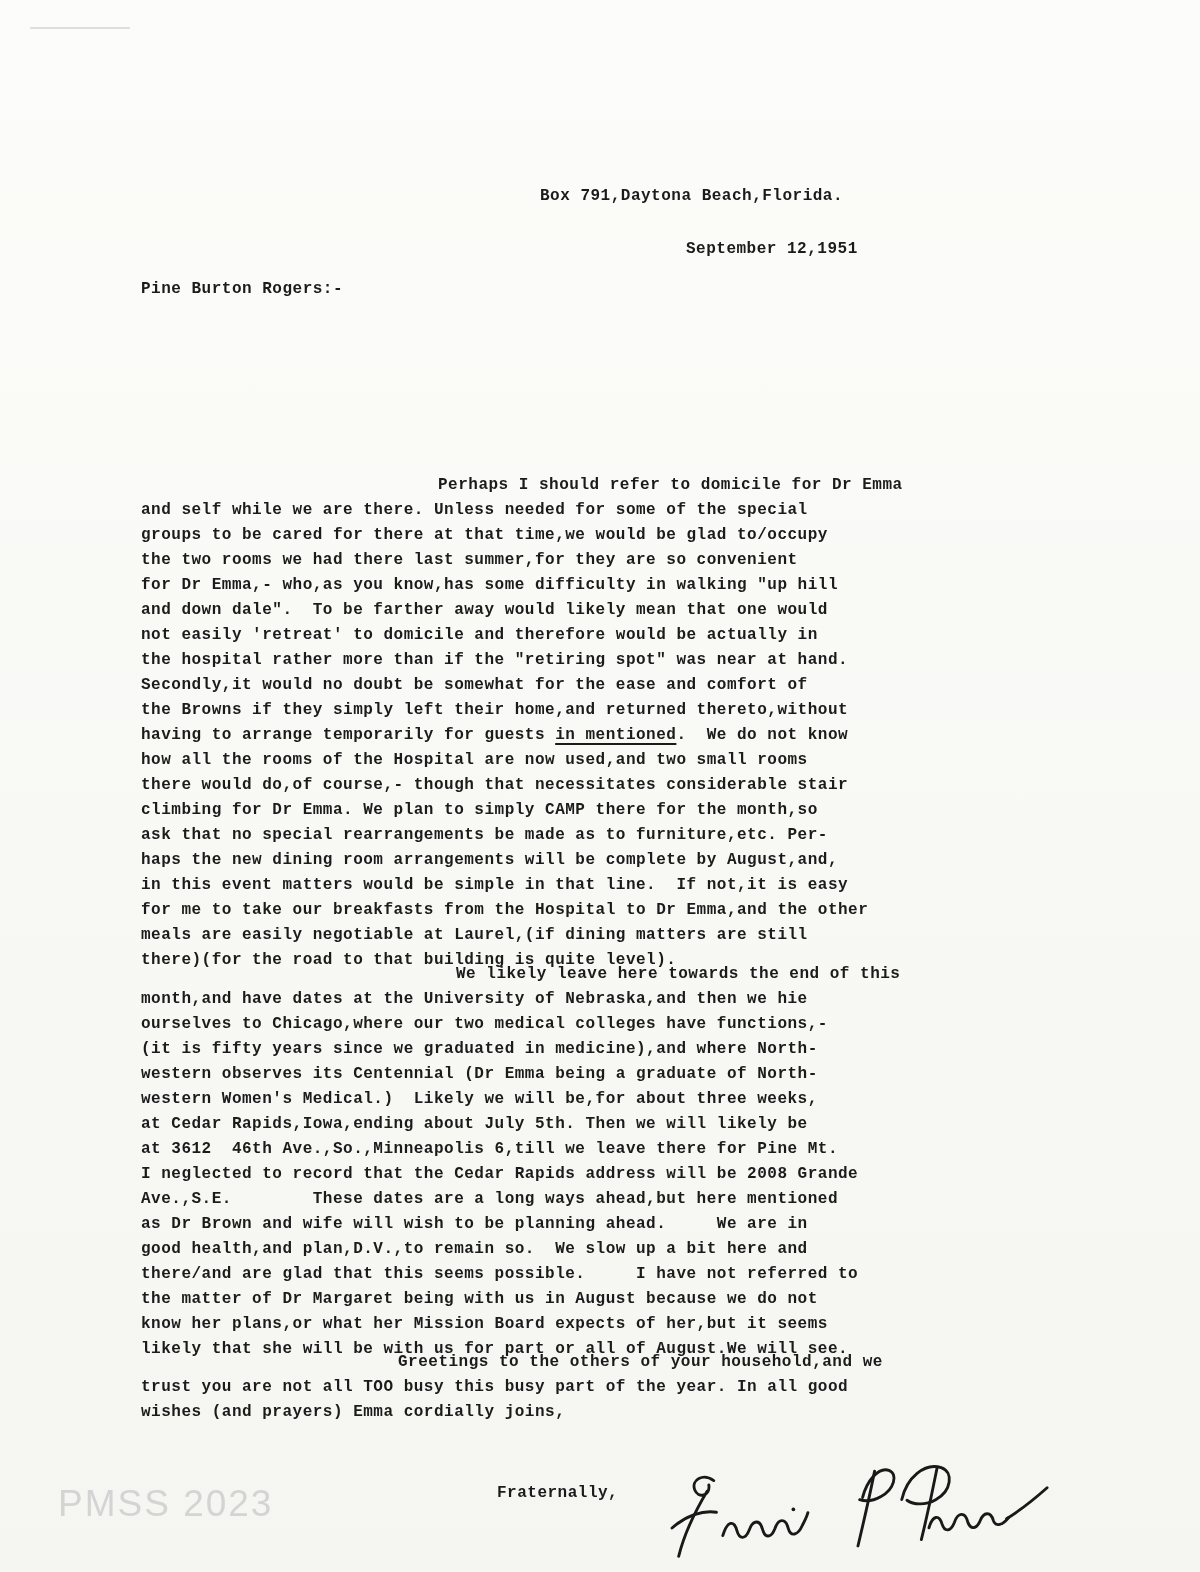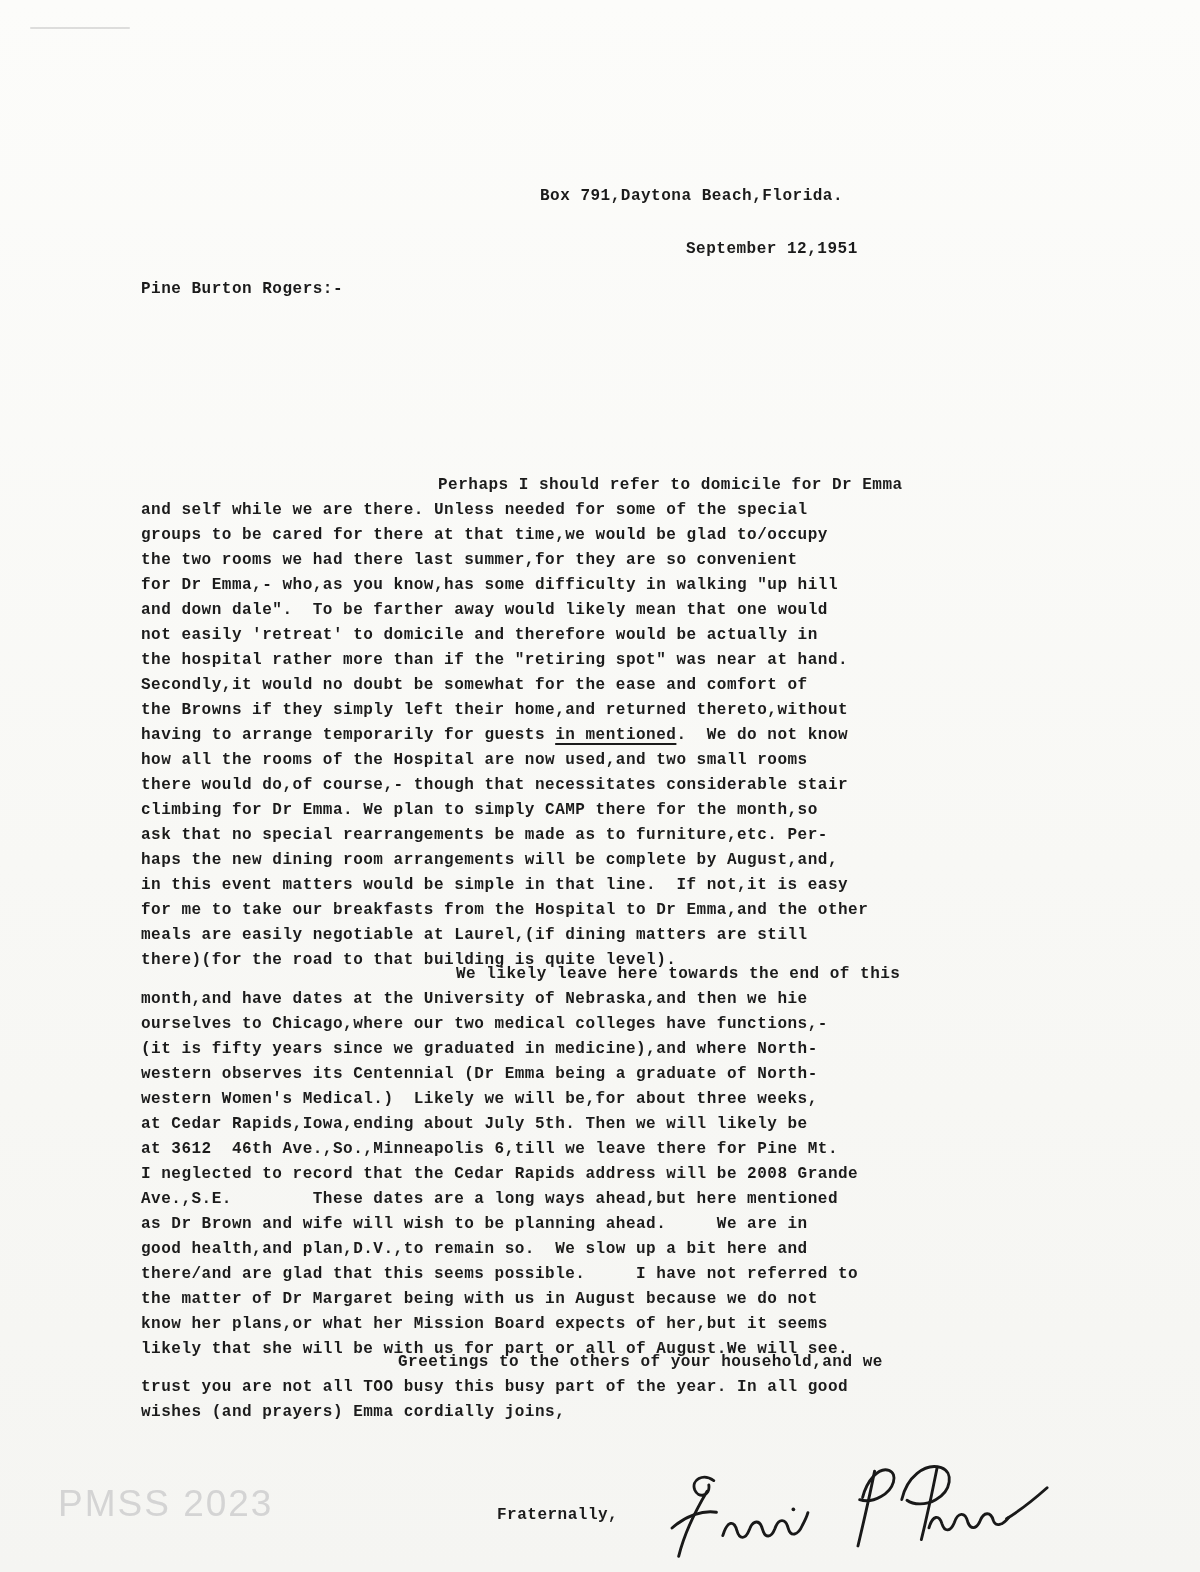--- a/index.html
+++ b/index.html
@@ -23,21 +23,21 @@
     color: #1b1b1b;
   }
   .addr   { left: 540px; top: 184px; }
   .date   { left: 686px; top: 237px; }
   .salut  { left: 141px; top: 277px; }
   .para   { left: 141px; width: 1030px; }
   .p1 { top: 336px;  text-indent: 285px; }
   .p2 { top: 473px;  text-indent: 297px; }
   .p3 { top: 962px;  text-indent: 315px; }
   .p4 { top: 1350px; text-indent: 257px; }
-  .closing { left: 497px; top: 1481px; margin-top: 22px; }
+  .closing { left: 497px; top: 1481px; }
   .u {
     text-decoration: underline;
     text-decoration-thickness: 2px;
     text-underline-offset: 4px;
   }
   .signature {
     position: absolute;
     left: 662px;
     top: 1456px;
     width: 390px;

